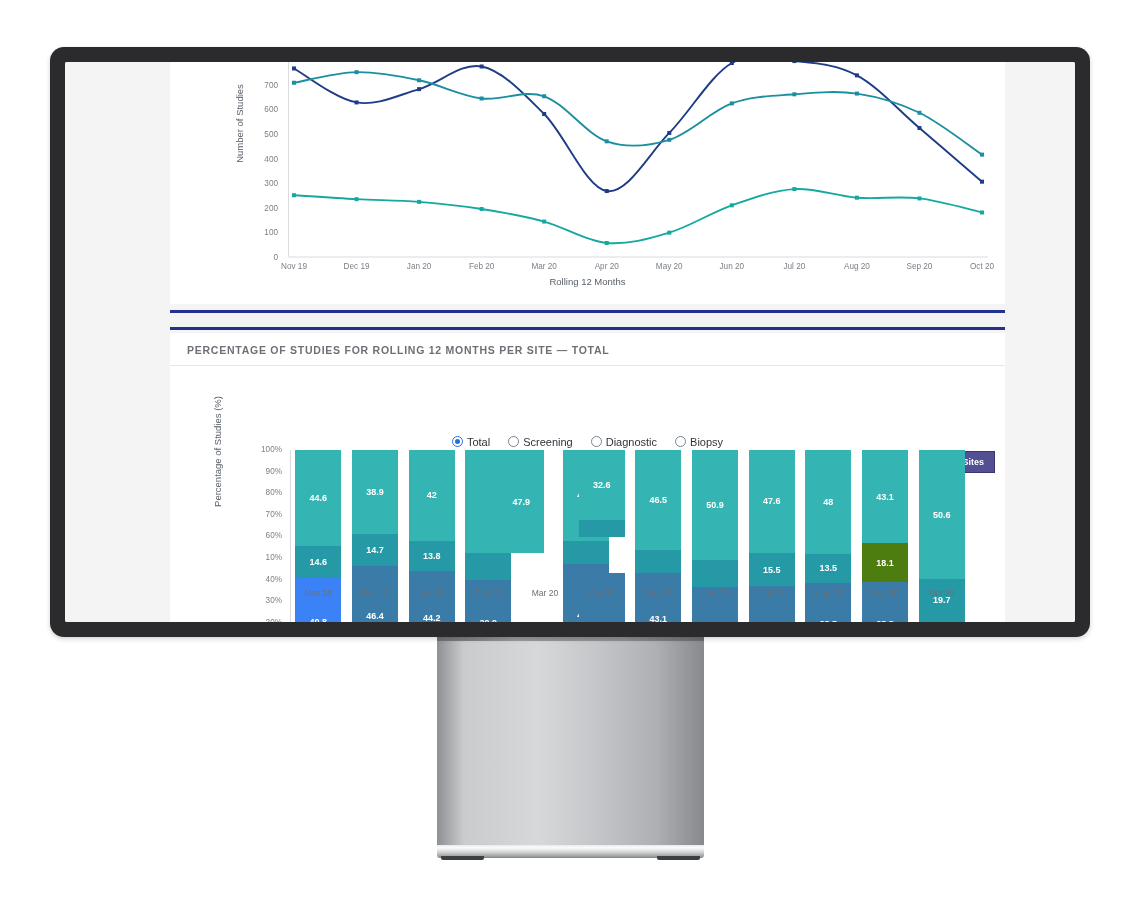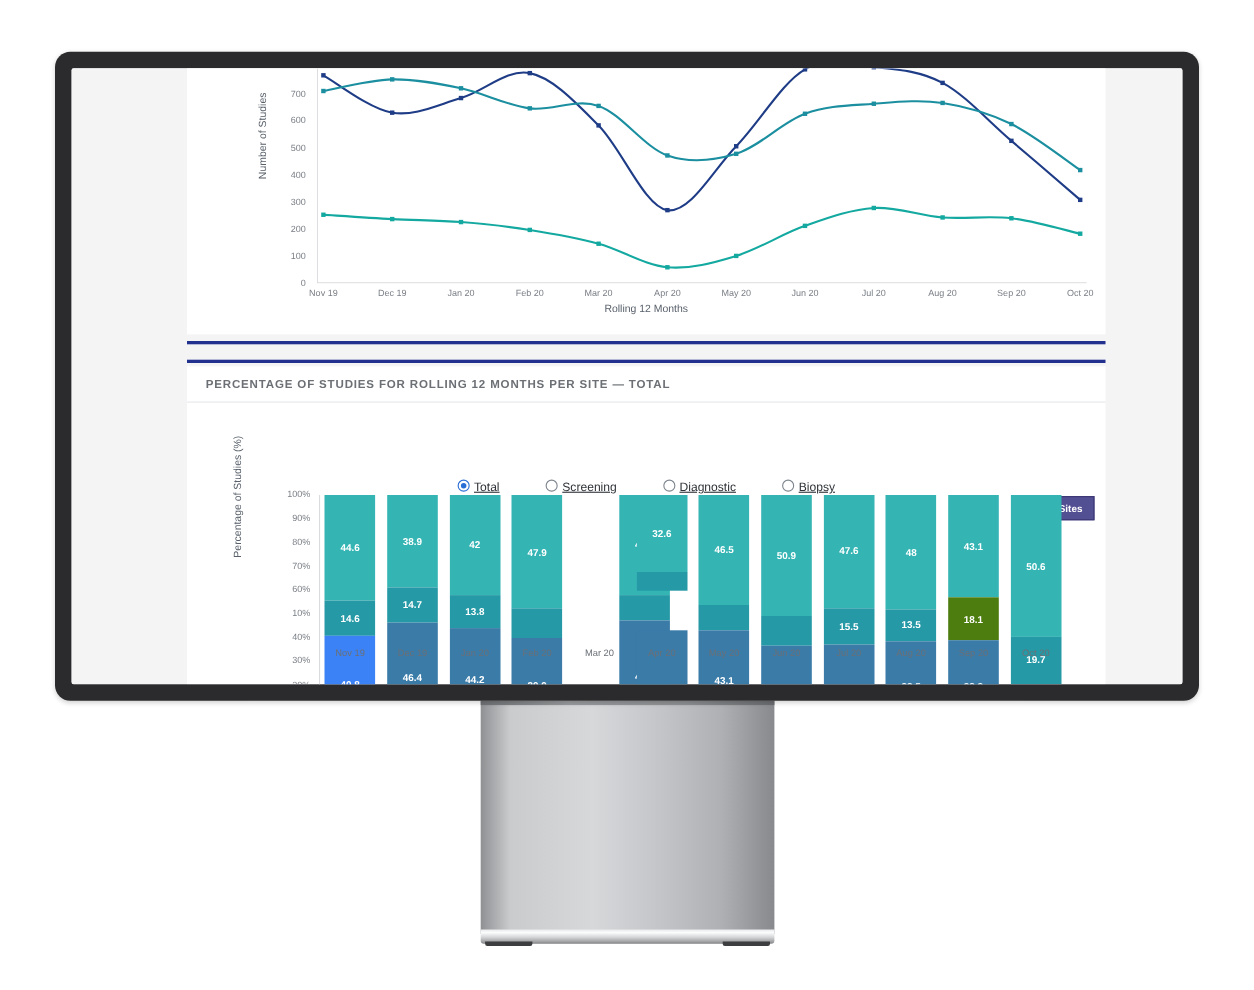--- a/index.html
+++ b/index.html
@@ -75,21 +75,21 @@
   .bc{position:absolute;left:105px;top:304px;width:835px;height:256px;}
   .bc-ylabel{
     position:absolute;left:-28px;top:80px;width:150px;text-align:center;
     transform:rotate(-90deg);transform-origin:center center;
     font-size:9.5px;color:#58606a;
   }
   .radios{
     position:absolute;left:0;top:70px;width:835px;text-align:center;
     font-size:11px;color:#2f3338;
   }
-  .radio-opt{display:inline-block;margin:0 21px;white-space:nowrap;cursor:pointer;text-decoration:underline;}
+  .radio-opt{display:inline-block;margin:0 9px;white-space:nowrap;cursor:pointer;}
   .rdot{
     display:inline-block;width:9px;height:9px;border:1px solid #7d858e;border-radius:50%;
     background:#fff;vertical-align:-1px;margin-right:4px;position:relative;
   }
   .rdot.on{border-color:#2a6fd6;}
   .rdot.on:after{
     content:"";position:absolute;left:2px;top:2px;width:5px;height:5px;border-radius:50%;
     background:#2a6fd6;
   }
   .select-sites{
@@ -233,21 +233,21 @@
                   <span>42</span>
                 </div>
                 <div class="seg" style="height: 29.808px; background: rgb(38, 153, 166);">
                   <span>13.8</span>
                 </div>
                 <div class="seg" style="height: 95.472px; background: rgb(58, 123, 168);">
                   <span>44.2</span>
                 </div>
               </div>
               <div class="bar" style="left: 175.333px; height: 216px;">
-                <div class="seg" style="height: 103.464px; background: rgb(53, 180, 180);">
+                <div class="seg" style="height: 103.464px; background: rgb(53, 180, 180); padding-left: 33px;">
                   <span>47.9</span>
                 </div>
                 <div class="seg" style="height: 26.352px; background: rgb(38, 153, 166);">
                   <span></span>
                 </div>
                 <div class="seg" style="height: 86.184px; background: rgb(58, 123, 168);">
                   <span>39.9</span>
                 </div>
               </div>
               <div class="bar" style="left: 232px; height: 216px; padding-left: 41px;">

